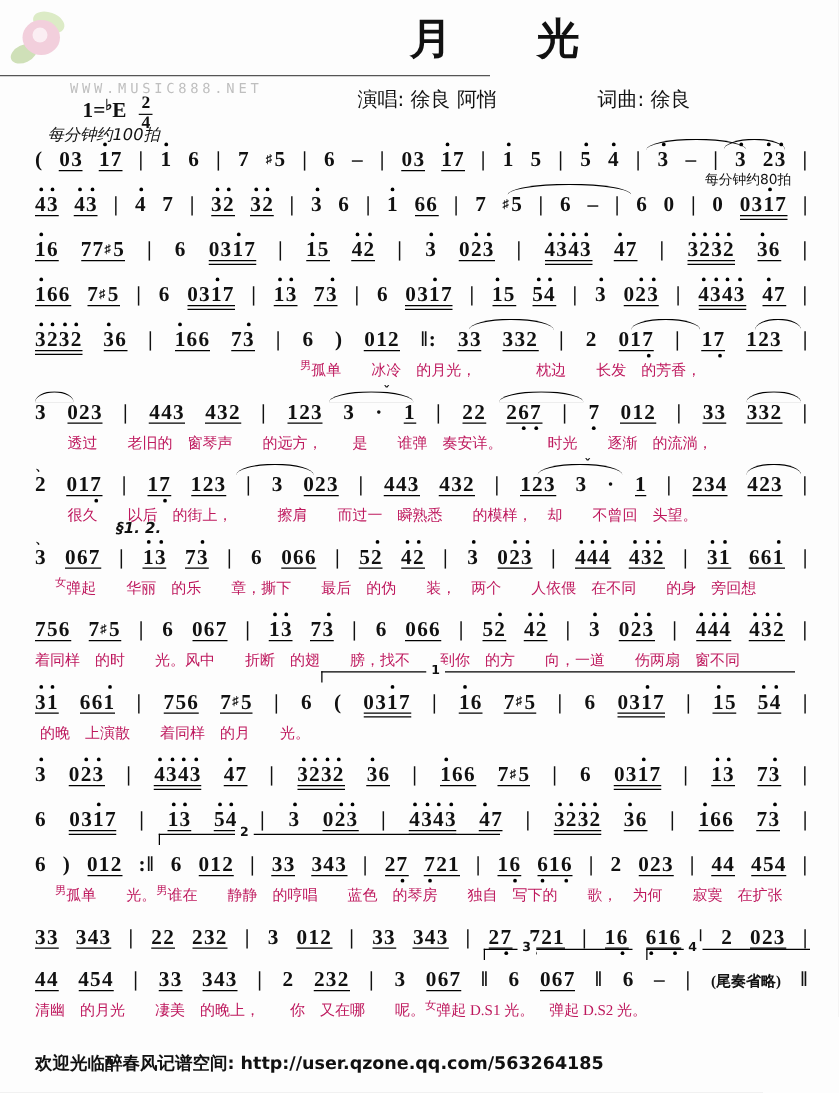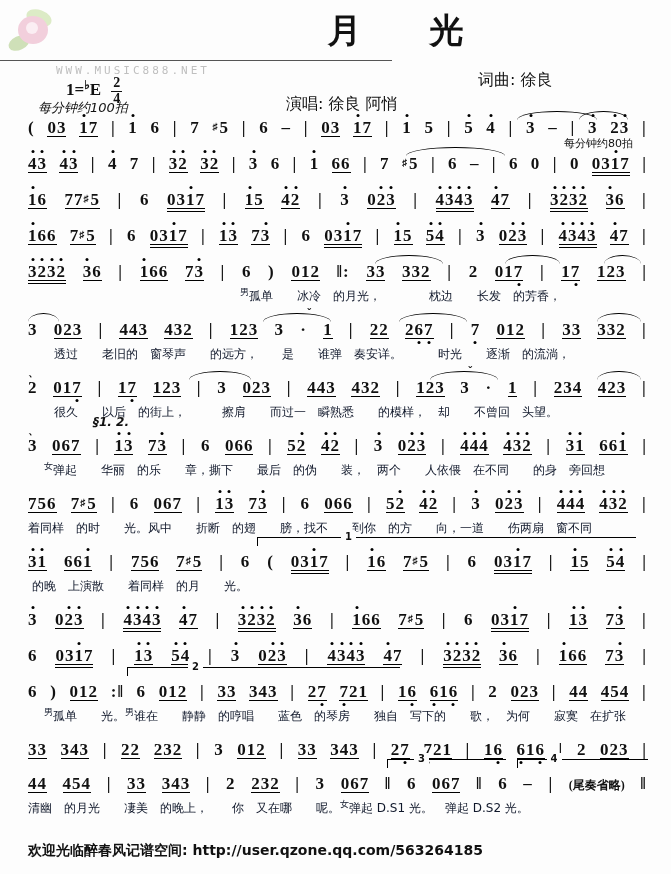--- a/index.html
+++ b/index.html
@@ -15,40 +15,40 @@
   .p4{width:12px;height:12px;left:20px;top:12px;background:#fbeef3;}
   .logo-text{position:absolute;left:56px;top:16px;font-size:24px;color:#c3cdbb;letter-spacing:2px;}
   .logo-line{position:absolute;left:0;top:60px;width:392px;border-top:1px solid #555;}
   .logo-url{position:absolute;left:56px;top:64px;font-size:11px;color:#bfbfbf;letter-spacing:3px;font-family:"DejaVu Sans Mono",monospace;}
   .keysig{position:absolute;left:66px;top:76px;font-size:17px;font-weight:bold;font-family:"Liberation Serif",serif;}
   .keysig .flat{font-size:12px;vertical-align:6px;}
   .frac{display:inline-block;vertical-align:-8px;text-align:center;font-size:14px;line-height:1.05;margin-left:10px;}
   .frac .num{border-bottom:1.5px solid #111;padding:0 2px;display:block;}
   .title{position:absolute;left:120px;right:0;top:8px;text-align:center;font-size:34px;font-weight:bold;
          font-family:"Liberation Serif",serif;white-space:pre;}
-  .credit1{position:absolute;left:286px;top:70px;font-size:16px;margin-top:24px;}
+  .credit1{position:absolute;left:286px;top:70px;font-size:16px;}
   .credit2{position:absolute;left:478px;top:70px;font-size:16px;}
   .credit3{position:absolute;left:478px;top:93px;font-size:16px;border-bottom:1px solid #999;}
   .tempo1{position:absolute;left:38px;top:99px;font-size:13px;font-style:italic;}
   
   .score{position:absolute;left:28px;right:24px;top:112px;}
   .line{position:relative;margin-bottom:11px;}
   .line.haslyr{margin-bottom:9px;}
   .notes{display:flex;justify-content:space-between;align-items:flex-start;
          font-family:"Liberation Serif",serif;font-weight:bold;font-size:17px;line-height:1;}
   .grp{position:relative;display:inline-flex;letter-spacing:1px;}
   .u1,.u2{border-bottom:1.5px solid #000;}
   .u2::after{content:"";position:absolute;left:0;right:0;bottom:-4px;border-bottom:1.5px solid #000;}
   .n{position:relative;display:inline-block;padding-top:7px;}
   .sym{padding-top:7px;white-space:pre;}
   .sym.cjk{font-size:12px;padding-top:11px;letter-spacing:0;}
   .da{position:absolute;top:2px;left:50%;transform:translateX(-50%);width:3px;height:3px;background:#000;border-radius:50%;}
   .db{position:absolute;bottom:-6px;left:50%;transform:translateX(-50%);width:3px;height:3px;background:#000;border-radius:50%;}
   .sh{font-size:10px;position:relative;top:-3px;margin-right:1px;font-weight:bold;}
-  .lyrics{font-size:12px;margin-top:7px;white-space:pre;color:#0f172a;}
+  .lyrics{font-size:12px;margin-top:7px;white-space:pre;color:#be185d;font-family:Liberation Serif, serif;}
   .gender{font-size:9px;position:relative;top:-5px;}
   .volta{position:absolute;top:-9px;height:8px;border-top:1.2px solid #000;border-left:1.2px solid #000;}
   .volta span{position:absolute;top:-7px;left:22%;background:#fdfdfd;padding:0 4px;font-size:10px;font-weight:bold;}
   .slur{position:absolute;top:-1px;height:8px;border-top:1.2px solid #000;
         border-radius:50% 50% 0 0 / 100% 100% 0 0;}
   .mark{position:absolute;top:-7px;font-size:11px;font-weight:bold;}
   .tempo2{position:absolute;top:-12px;right:14px;font-size:11px;background:#fdfdfd;}
   .ds{position:absolute;top:-15px;left:10.5%;font-size:12px;font-weight:bold;font-style:italic;}
   
   .footer{position:absolute;left:28px;bottom:14px;font-size:14px;font-weight:bold;}

